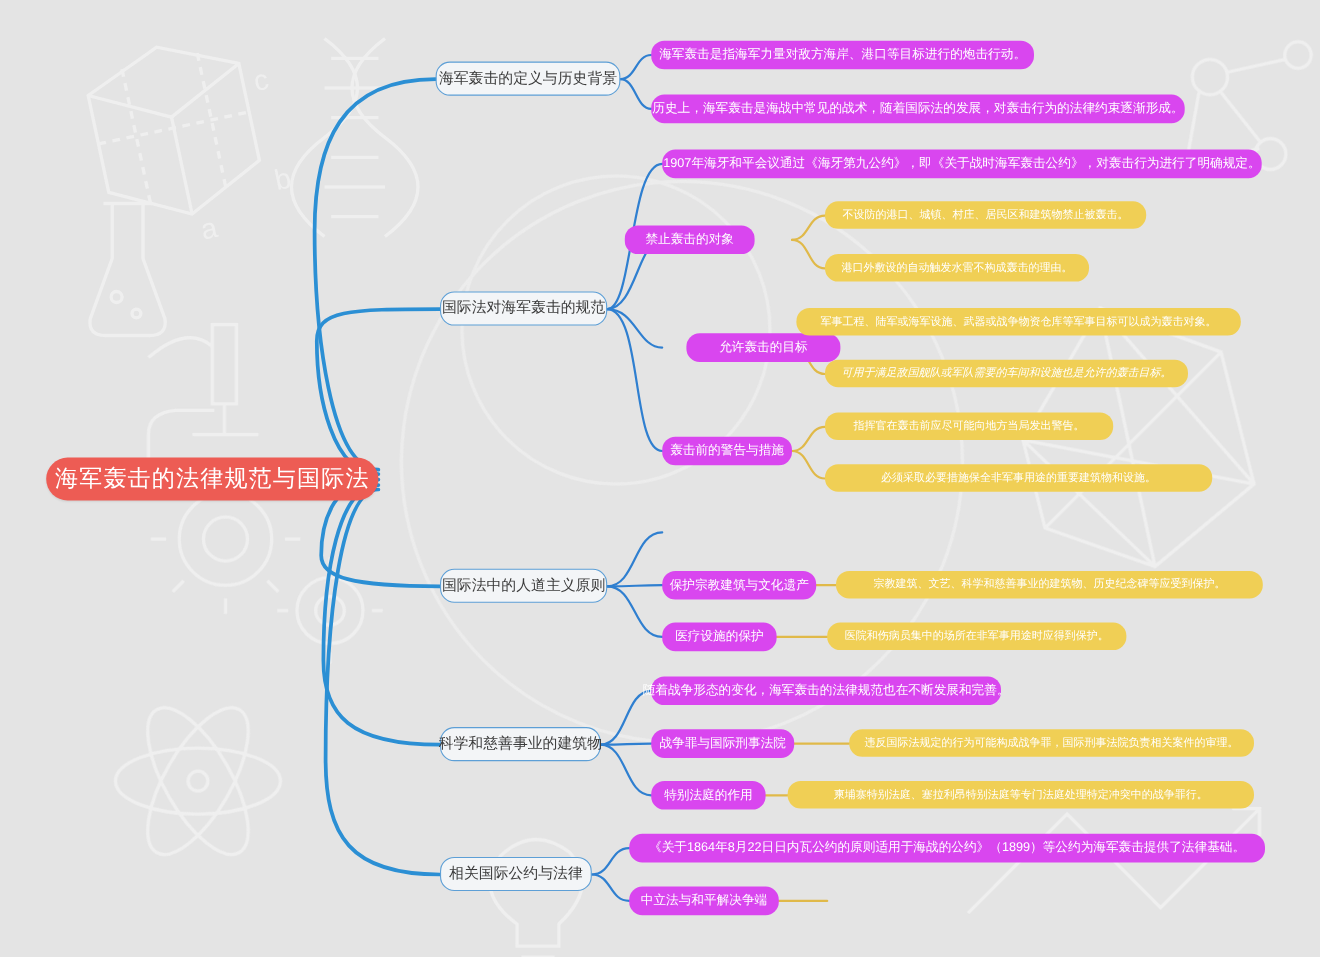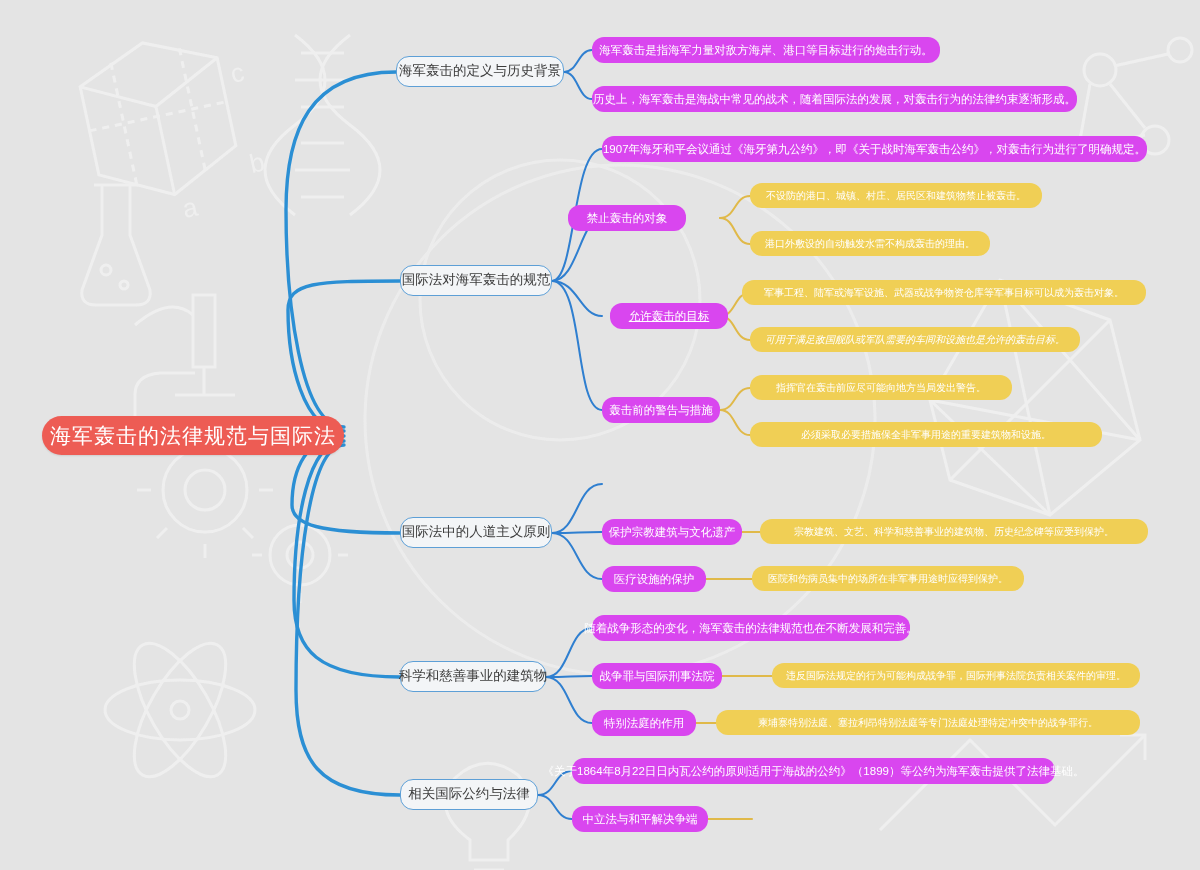--- a/index.html
+++ b/index.html
@@ -206,37 +206,37 @@
 
     <div class="node n-l2" style="left: 396px; top: 56px; width: 168px; height: 31px;">海军轰击的定义与历史背景</div>
     <div class="node n-l3" style="left: 592px; top: 37px; width: 348px; height: 26px;">海军轰击是指海军力量对敌方海岸、港口等目标进行的炮击行动。</div>
     <div class="node n-l3" style="left: 592px; top: 86px; width: 485px; height: 26px;">历史上，海军轰击是海战中常见的战术，随着国际法的发展，对轰击行为的法律约束逐渐形成。</div>
 
     <div class="node n-l2" style="left: 400px; top: 265px; width: 152px; height: 31px;">国际法对海军轰击的规范</div>
     <div class="node n-l3" style="left: 602px; top: 136px; width: 545px; height: 26px;">1907年海牙和平会议通过《海牙第九公约》，即《关于战时海军轰击公约》，对轰击行为进行了明确规定。</div>
     <div class="node n-l3" style="left: 568px; top: 205px; width: 118px; height: 26px;">禁止轰击的对象</div>
     <div class="node n-l4" style="left: 750px; top: 183px; width: 292px; height: 25px;">不设防的港口、城镇、村庄、居民区和建筑物禁止被轰击。</div>
     <div class="node n-l4" style="left: 750px; top: 231px; width: 240px; height: 25px;">港口外敷设的自动触发水雷不构成轰击的理由。</div>
-    <div class="node n-l3" style="left: 610px; top: 303px; width: 118px; height: 26px; text-decoration: underline;">允许轰击的目标</div>
-    <div class="node n-l4" style="left: 742px; top: 280px; width: 404px; height: 25px;">军事工程、陆军或海军设施、武器或战争物资仓库等军事目标可以成为轰击对象。</div>
+    <div class="node n-l3" style="left: 624px; top: 303px; width: 140px; height: 26px;">允许轰击的目标</div>
+    <div class="node n-l4" style="left: 724px; top: 280px; width: 404px; height: 25px;">军事工程、陆军或海军设施、武器或战争物资仓库等军事目标可以成为轰击对象。</div>
     <div class="node n-l4" style="left: 750px; top: 327px; width: 330px; height: 25px; font-style: italic;">可用于满足敌国舰队或军队需要的车间和设施也是允许的轰击目标。</div>
     <div class="node n-l3" style="left: 602px; top: 397px; width: 118px; height: 26px;">轰击前的警告与措施</div>
     <div class="node n-l4" style="left: 750px; top: 375px; width: 262px; height: 25px;">指挥官在轰击前应尽可能向地方当局发出警告。</div>
     <div class="node n-l4" style="left: 750px; top: 422px; width: 352px; height: 25px;">必须采取必要措施保全非军事用途的重要建筑物和设施。</div>
 
     <div class="node n-l2" style="left: 400px; top: 517px; width: 152px; height: 31px;">国际法中的人道主义原则</div>
     <div class="node n-l3" style="left: 602px; top: 519px; width: 140px; height: 26px;">保护宗教建筑与文化遗产</div>
     <div class="node n-l4" style="left: 760px; top: 519px; width: 388px; height: 25px;">宗教建筑、文艺、科学和慈善事业的建筑物、历史纪念碑等应受到保护。</div>
     <div class="node n-l3" style="left: 602px; top: 566px; width: 104px; height: 26px;">医疗设施的保护</div>
     <div class="node n-l4" style="left: 752px; top: 566px; width: 272px; height: 25px;">医院和伤病员集中的场所在非军事用途时应得到保护。</div>
 
     <div class="node n-l2" style="left: 400px; top: 661px; width: 146px; height: 31px;">科学和慈善事业的建筑物</div>
     <div class="node n-l3" style="left: 592px; top: 615px; width: 318px; height: 26px;">随着战争形态的变化，海军轰击的法律规范也在不断发展和完善。</div>
     <div class="node n-l3" style="left: 592px; top: 663px; width: 130px; height: 26px;">战争罪与国际刑事法院</div>
     <div class="node n-l4" style="left: 772px; top: 663px; width: 368px; height: 25px;">违反国际法规定的行为可能构成战争罪，国际刑事法院负责相关案件的审理。</div>
     <div class="node n-l3" style="left: 592px; top: 710px; width: 104px; height: 26px;">特别法庭的作用</div>
     <div class="node n-l4" style="left: 716px; top: 710px; width: 424px; height: 25px;">柬埔寨特别法庭、塞拉利昂特别法庭等专门法庭处理特定冲突中的战争罪行。</div>
 
     <div class="node n-l2" style="left: 400px; top: 779px; width: 138px; height: 31px;">相关国际公约与法律</div>
-    <div class="node n-l3" style="left: 572px; top: 758px; width: 483px; height: 26px;">《关于1864年8月22日日内瓦公约的原则适用于海战的公约》（1899）等公约为海军轰击提供了法律基础。</div>
+    <div class="node n-l3" style="left: 572px; top: 758px; width: 578px; height: 26px;">《关于1864年8月22日日内瓦公约的原则适用于海战的公约》（1899）等公约为海军轰击提供了法律基础。</div>
     <div class="node n-l3" style="left: 572px; top: 806px; width: 136px; height: 26px;">中立法与和平解决争端</div>
   </div>
 </div>
 
 </body></html>

